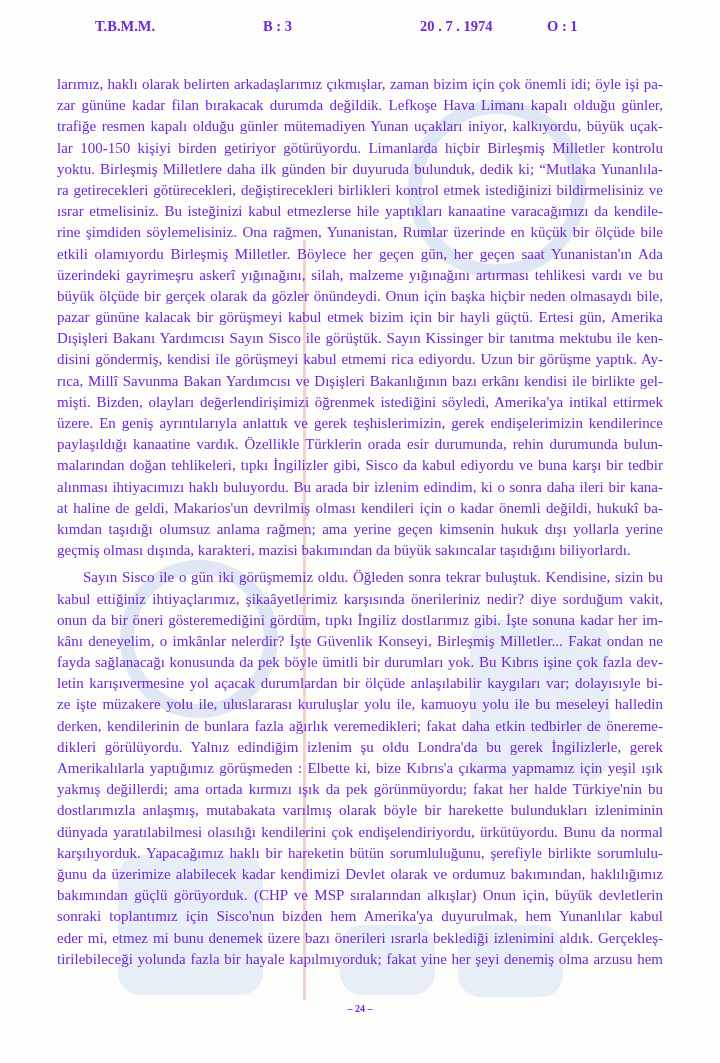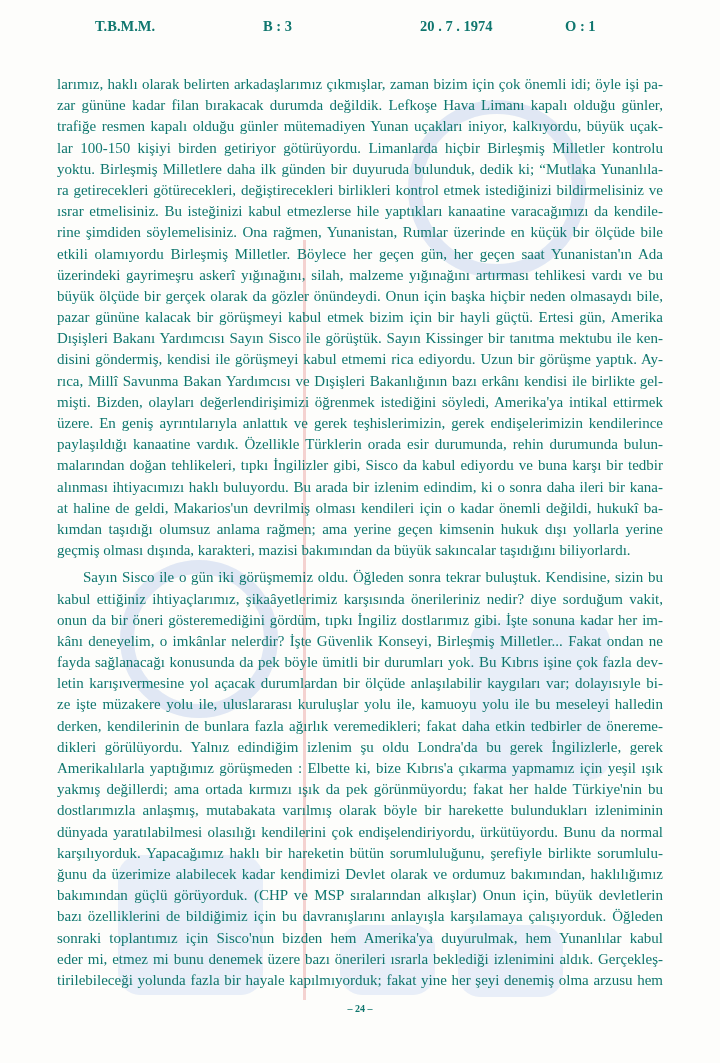--- a/index.html
+++ b/index.html
@@ -4,21 +4,21 @@
 <style>
   html, body { margin: 0; padding: 0; background: #e8e8e6; }
   .page {
     position: relative;
     width: 720px;
     height: 1063px;
     margin: 0 auto;
     background: #fdfdfb;
     overflow: hidden;
     font-family: "Liberation Serif", "DejaVu Serif", serif;
-    color: #0f766e;
+    color: #6d28d9;
   }
   
   .wm { position: absolute; pointer-events: none; }
   .wm-ring {
     border: 14px solid rgba(188, 205, 236, 0.45);
     border-radius: 50%;
   }
   .wm-block {
     background: rgba(203, 217, 242, 0.42);
     border-radius: 22px;
@@ -32,21 +32,21 @@
     left: 0;
     width: 100%;
     height: 22px;
     font-weight: bold;
     font-size: 14.5px;
   }
   .header span { position: absolute; white-space: nowrap; }
   .h-inst { left: 95px; }
   .h-sess { left: 263px; }
   .h-date { left: 420px; }
-  .h-sit  { left: 565px; }
+  .h-sit  { left: 547px; }
   .content {
     position: absolute;
     top: 74px;
     left: 57px;
     width: 606px;
   }
   .para { margin: 0 0 6px 0; padding: 0; }
   .line {
     font-size: 15px;
     font-weight: 500;
@@ -125,21 +125,20 @@
         <div class="line">ze işte müzakere yolu ile, uluslararası kuruluşlar yolu ile, kamuoyu yolu ile bu meseleyi halledin</div>
         <div class="line">derken, kendilerinin de bunlara fazla ağırlık veremedikleri; fakat daha etkin tedbirler de önereme-</div>
         <div class="line">dikleri görülüyordu. Yalnız edindiğim izlenim şu oldu Londra'da bu gerek İngilizlerle, gerek</div>
         <div class="line">Amerikalılarla yaptığımız görüşmeden : Elbette ki, bize Kıbrıs'a çıkarma yapmamız için yeşil ışık</div>
         <div class="line">yakmış değillerdi; ama ortada kırmızı ışık da pek görünmüyordu; fakat her halde Türkiye'nin bu</div>
         <div class="line">dostlarımızla anlaşmış, mutabakata varılmış olarak böyle bir harekette bulundukları izleniminin</div>
         <div class="line">dünyada yaratılabilmesi olasılığı kendilerini çok endişelendiriyordu, ürkütüyordu. Bunu da normal</div>
         <div class="line">karşılıyorduk. Yapacağımız haklı bir hareketin bütün sorumluluğunu, şerefiyle birlikte sorumlulu-</div>
         <div class="line">ğunu da üzerimize alabilecek kadar kendimizi Devlet olarak ve ordumuz bakımından, haklılığımız</div>
         <div class="line">bakımından güçlü görüyorduk. (CHP ve MSP sıralarından alkışlar) Onun için, büyük devletlerin</div>
-        <div class="line">bazı özelliklerini de bildiğimiz için bu davranışlarını anlayışla karşılamaya çalışıyorduk. Öğleden</div>
         <div class="line">sonraki toplantımız için Sisco'nun bizden hem Amerika'ya duyurulmak, hem Yunanlılar kabul</div>
         <div class="line">eder mi, etmez mi bunu denemek üzere bazı önerileri ısrarla beklediği izlenimini aldık. Gerçekleş-</div>
         <div class="line">tirilebileceği yolunda fazla bir hayale kapılmıyorduk; fakat yine her şeyi denemiş olma arzusu hem</div>
       </div>
   </div>
 
   <div class="footer">
     <span>– 24 –</span>
   </div>
 

